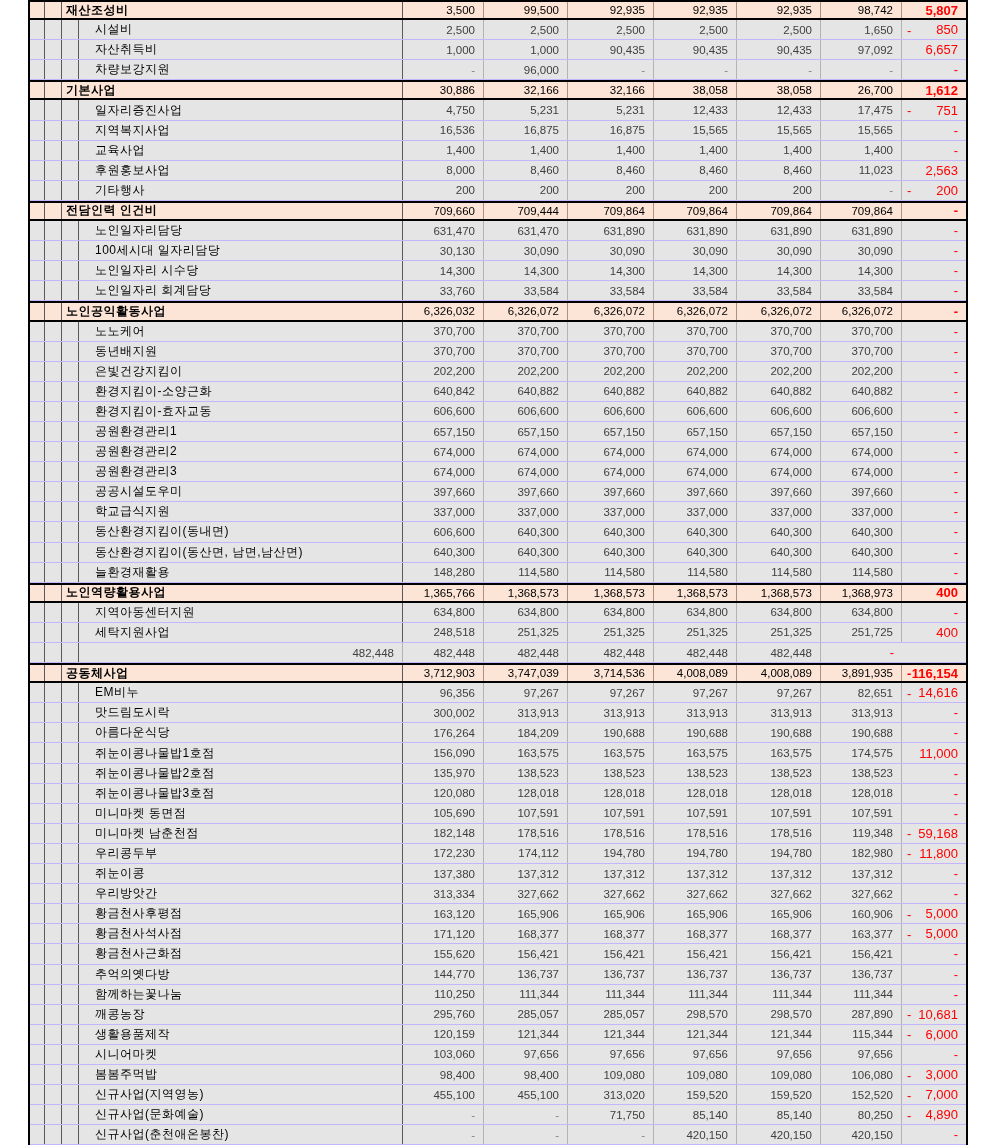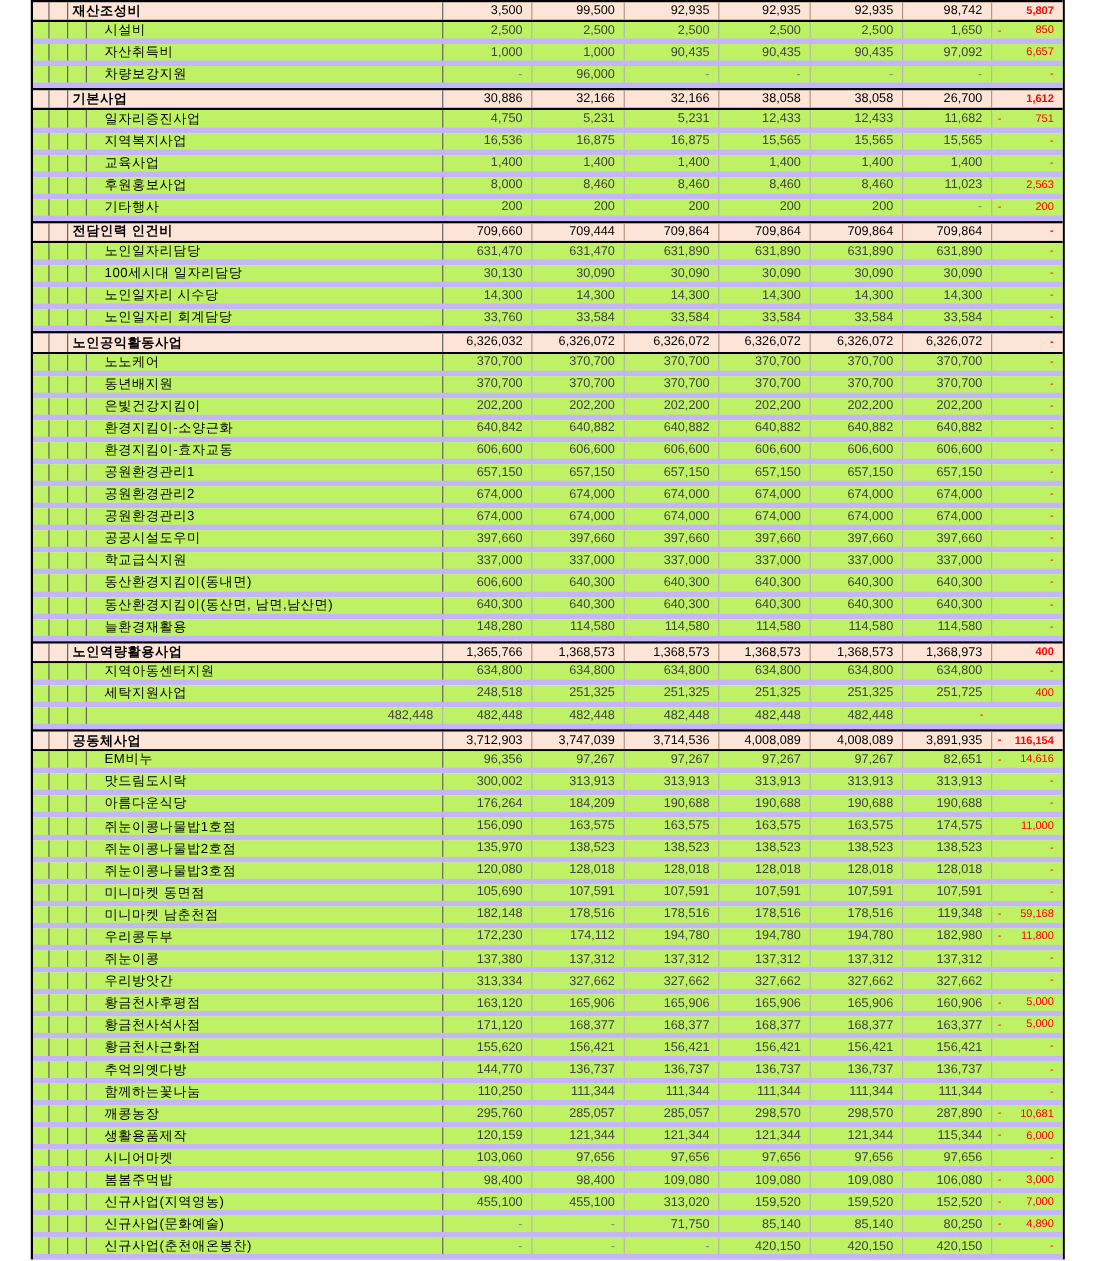--- a/index.html
+++ b/index.html
@@ -7,43 +7,43 @@
     width:1000px; height:1146px; position:relative; overflow:hidden;
     font-family:"Liberation Sans","DejaVu Sans",sans-serif;
   }
   .sheet {
     position:absolute; left:28px; top:0; width:940px;
     border-left:2px solid #000; border-right:2px solid #000;
     box-sizing:border-box;
   }
   .row {
     display:grid; height:20.105px; box-sizing:border-box;
-    border-bottom:5px solid #c4b5fd; align-items:stretch;
-    background:#bef264;
+    border-bottom:1px solid #c4b5fd; align-items:stretch;
+    background:#e5e5e5;
   }
   .row.item  { grid-template-columns:15px 17px 17px 324px 81px 84px 86px 83px 84px 81px 1fr; }
   .row.group {
     grid-template-columns:15px 17px 341px 81px 84px 86px 83px 84px 81px 1fr;
     background:#fce4d6; border-top:2px solid #000; border-bottom:2px solid #000;
   }
   .cell { box-sizing:border-box; display:flex; align-items:center; overflow:hidden; }
   .spacer { border-right:1px solid #595959; }
   .label  {
     border-right:1px solid #595959; font-size:12px; color:#000;
     padding-left:16px; letter-spacing:0.5px; white-space:nowrap;
   }
   .group .label { padding-left:4px; font-weight:bold; }
   .num {
     border-right:1px solid #b3b3b3; font-size:11.5px; color:#404040;
     justify-content:flex-end; padding-right:8px; white-space:nowrap;
   }
   .group .num { color:#000; font-weight:normal; border-right:1px solid #b08f7e; }
   .num.dash { color:#808080; }
   .diffcell {
-    position:relative; font-size:10px; color:#ff0000;
+    position:relative; font-size:13px; color:#ff0000;
     justify-content:flex-end; padding-right:8px; white-space:nowrap;
     border-right:none;
   }
   .group .diffcell { font-weight:bold; }
   .minus { position:absolute; left:5px; top:50%; transform:translateY(-50%); }
 </style>
 </head>
 <body>
 
 <div class="sheet" id="sheet">
@@ -124,21 +124,21 @@
     <div class="row item">
       <div class="cell spacer"></div>
       <div class="cell spacer"></div>
       <div class="cell spacer"></div>
       <div class="cell label">일자리증진사업</div>
       <div class="cell num">4,750</div>
       <div class="cell num">5,231</div>
       <div class="cell num">5,231</div>
       <div class="cell num">12,433</div>
       <div class="cell num">12,433</div>
-      <div class="cell num">11,682</div>
+      <div class="cell num">17,475</div>
       <div class="cell diffcell">
         <span class="minus">-</span>
         <span>751</span>
       </div>
     </div>
     <div class="row item">
       <div class="cell spacer"></div>
       <div class="cell spacer"></div>
       <div class="cell spacer"></div>
       <div class="cell label">지역복지사업</div>

